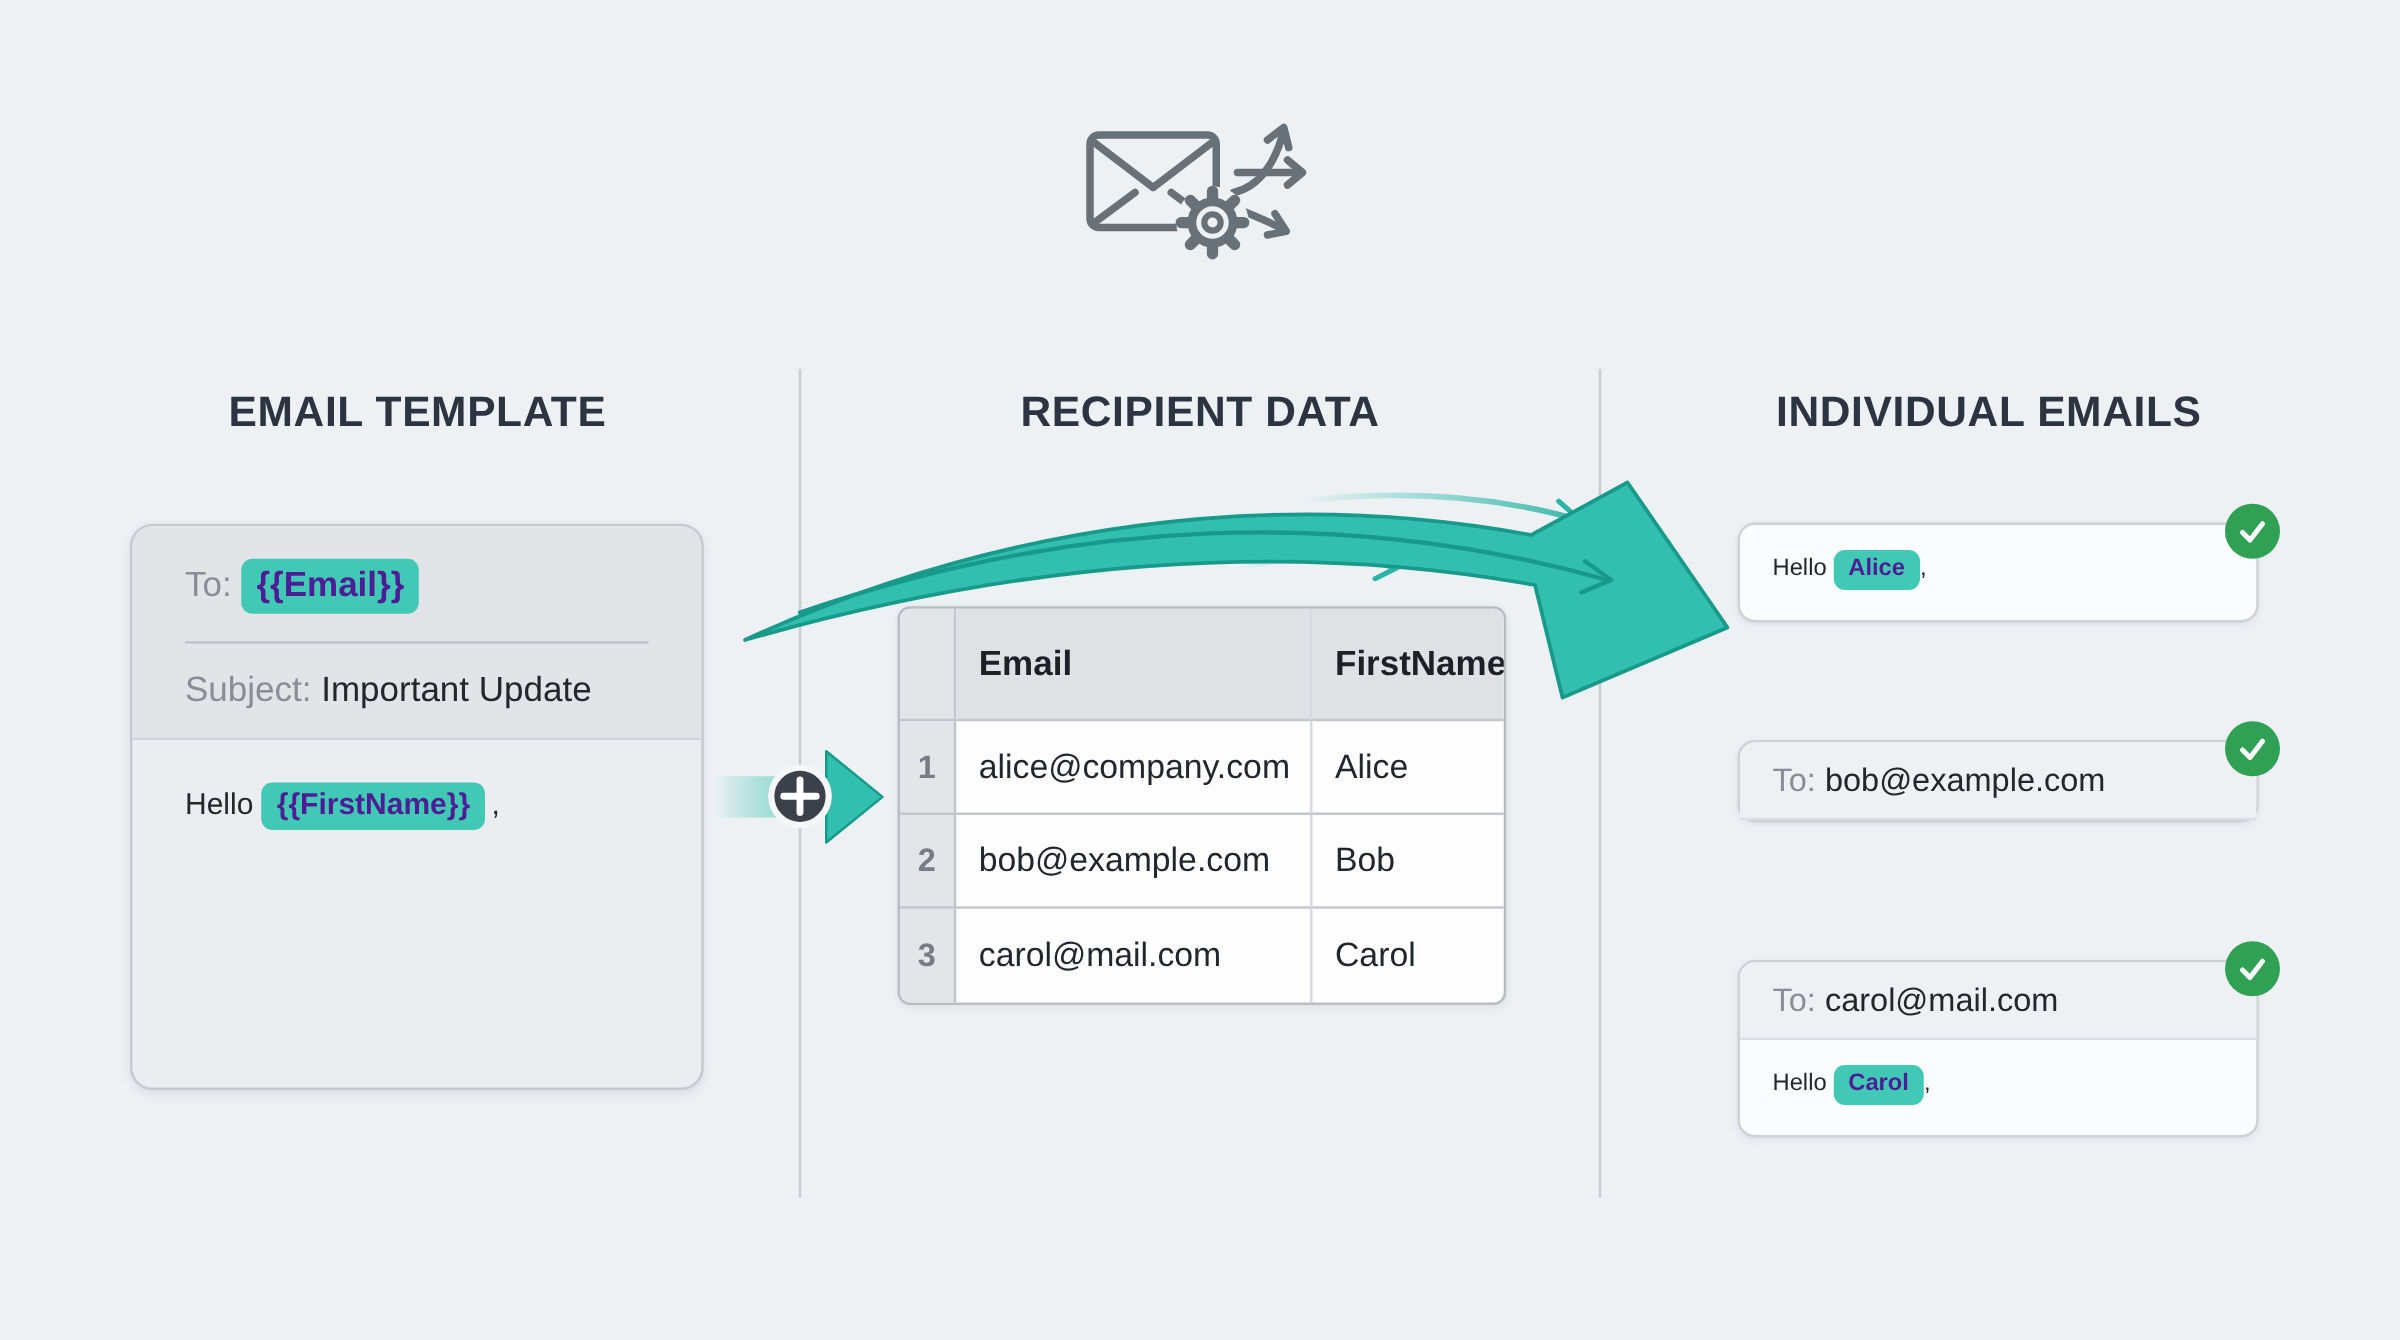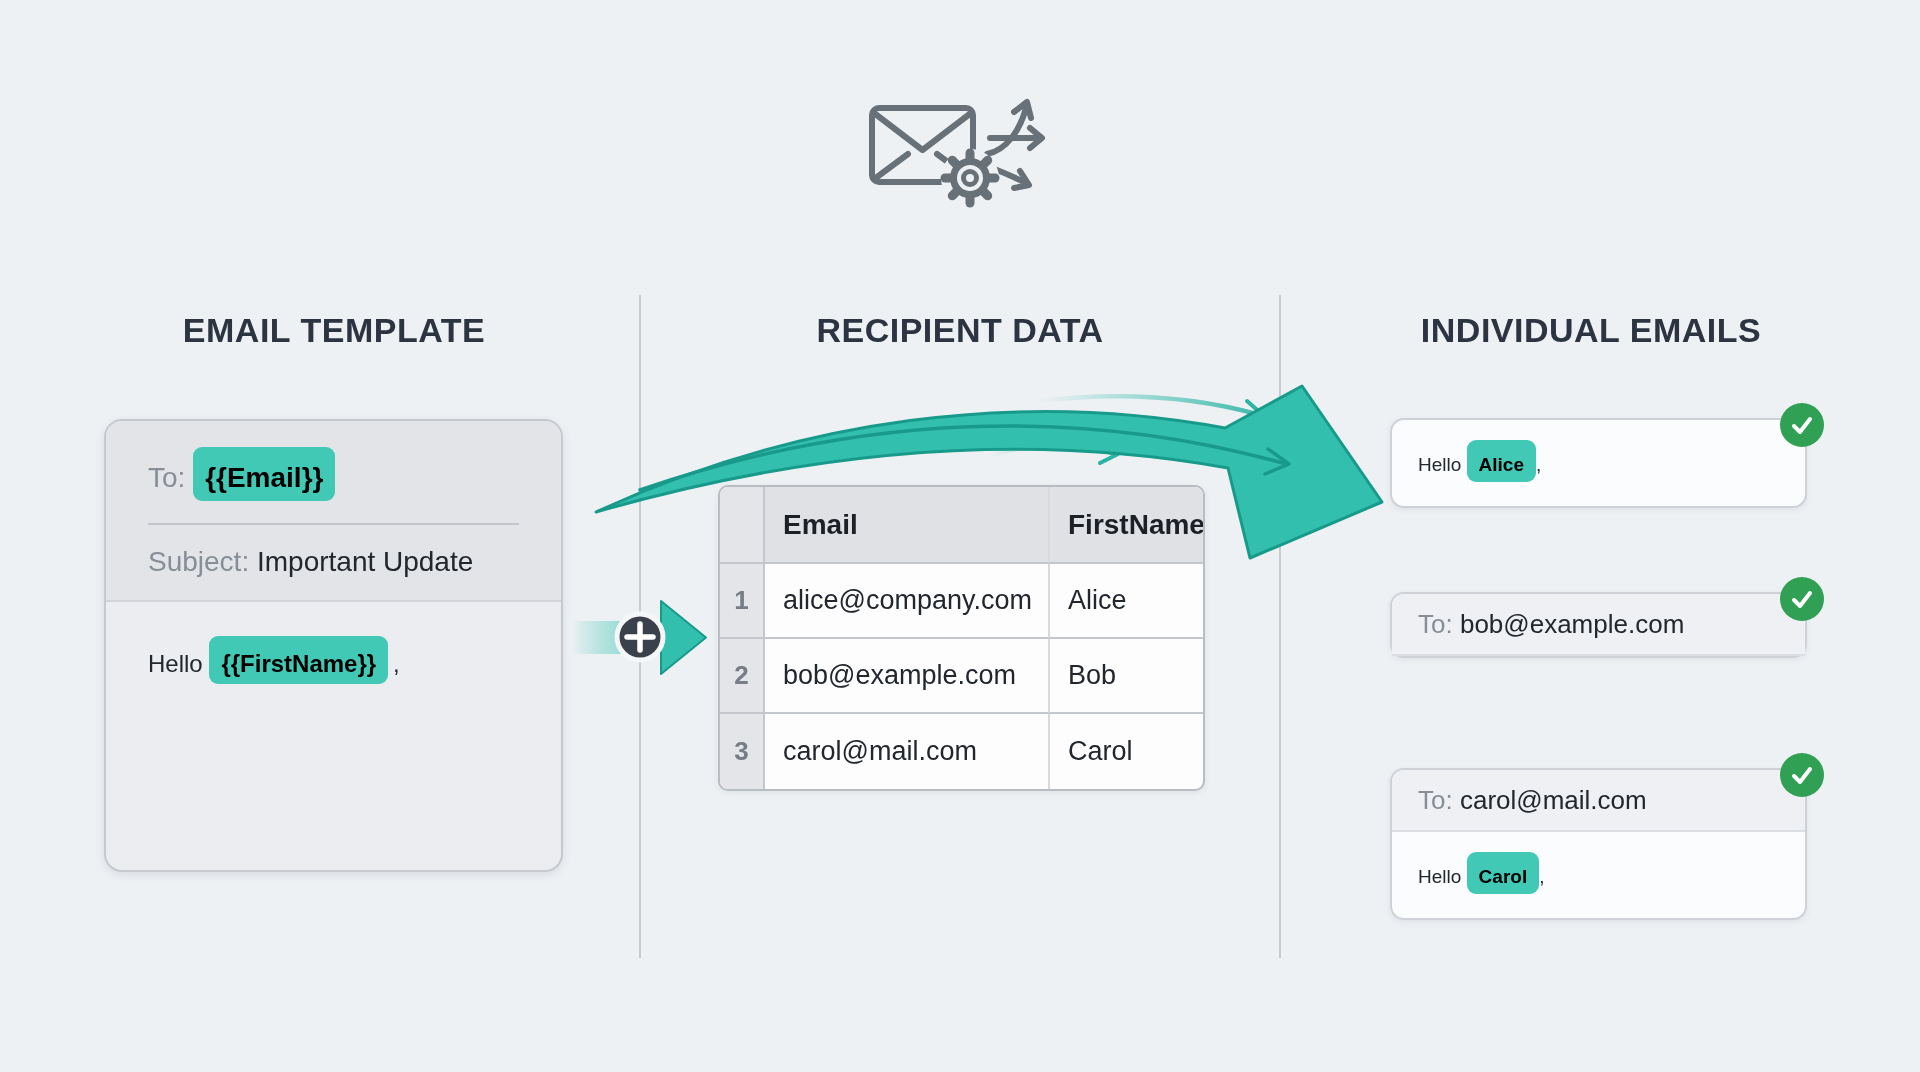--- a/index.html
+++ b/index.html
@@ -42,23 +42,23 @@
     background:#e2e4e8; border-radius:16px 16px 0 0;
     border-bottom:2px solid #d0d3d8;
     padding:26px 42px 22px;
   }
   .meta-line { font-size:28px; line-height:1.2; }
   .meta-label { color:#878e97; }
   .meta-value { color:#22262d; }
   .tcard-hdr-divider { height:2px; background:#c2c6cc; margin:22px 0 20px; }
   .hl-chip {
     display:inline-block;
-    background:#41c9b5; color:#000000;
+    background:#41c9b5; color:#4c1d95;
     font-weight:bold;
-    padding:14px 12px 6px; border-radius:9px;
+    padding:4px 12px 6px; border-radius:9px;
   }
   .tcard-body { padding:34px 38px 0 42px; }
   .greeting { font-size:24px; }
   .greeting .comma { margin-left:5px; }
   .tcard-paragraph {
     margin-top:27px; max-width:388px;
     font-size:27px; line-height:1.43; color:#23272e;
   }
 
   
@@ -69,21 +69,21 @@
     border:2px solid #b8bdc4; border-radius:10px;
     overflow:hidden;
     box-shadow:0 2px 6px rgba(40,50,60,.07);
   }
   .rtable .cell {
     display:flex; align-items:center;
     padding:0 18px; height:75px;
     border-bottom:2px solid #c3c7cd;
     font-size:27px;
   }
-  .rtable .head { height:77px; background:#dfe1e5; font-weight:bold; font-size:28px; color:#1d2127; }
+  .rtable .head { height:90px; background:#dfe1e5; font-weight:bold; font-size:28px; color:#1d2127; }
   .rtable .numcell { background:#e3e5e9; color:#767d86; font-weight:bold; font-size:26px; justify-content:center; padding:0; border-right:2px solid #c3c7cd; }
   .rtable .colsep { border-right:2px solid #d6d9dd; }
   .rtable .last { border-bottom:none; }
 
   
   .ecard {
     position:absolute; left:1390px; width:417px;
     background:#fbfcfd;
     border:2px solid #ced2d8; border-radius:14px;
     box-shadow:0 2px 6px rgba(40,50,60,.08);

